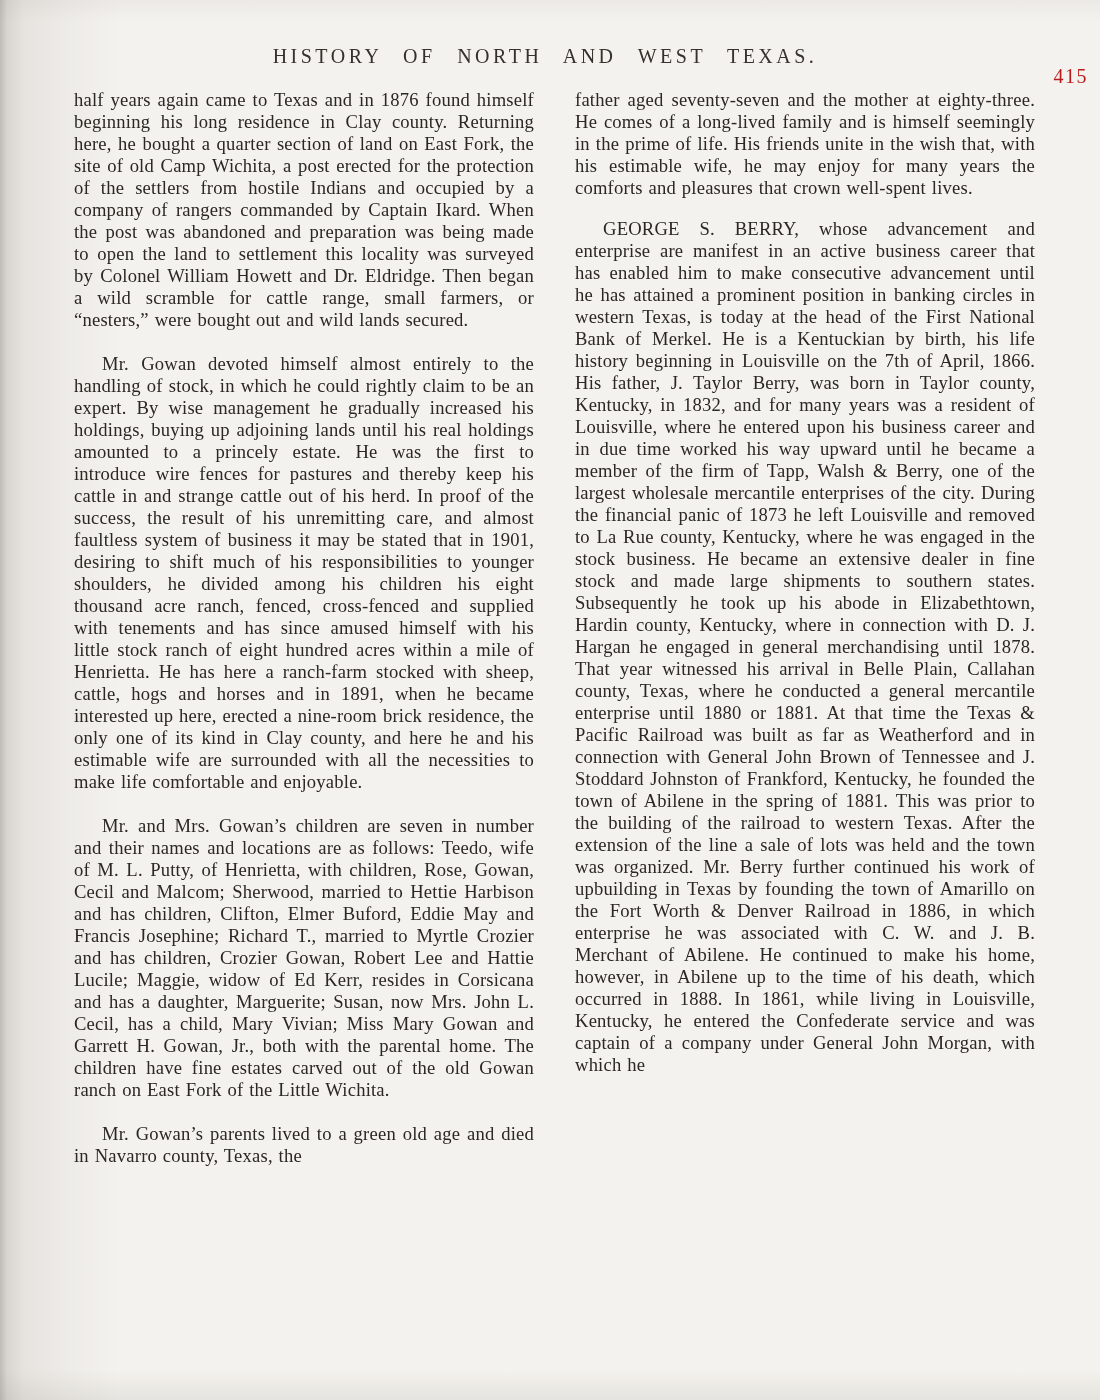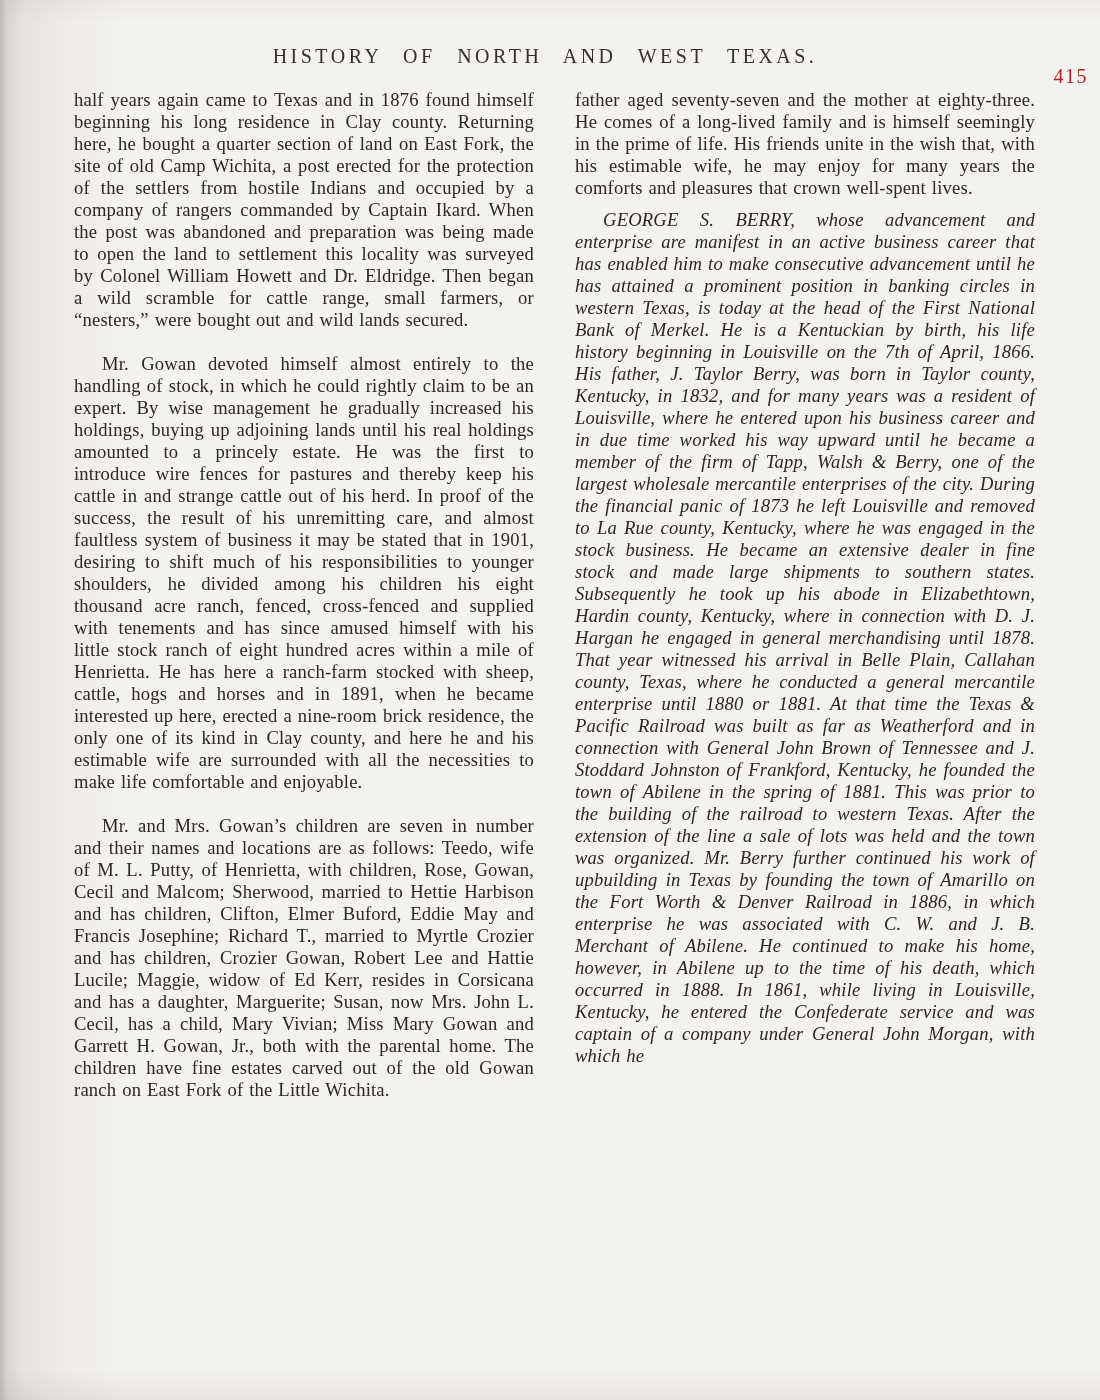--- a/index.html
+++ b/index.html
@@ -64,35 +64,36 @@
     text-align: justify;
     font-size: 18.6px;
     line-height: 22px;
     letter-spacing: 0.2px;
     word-spacing: 1px;
   }
   .col-left  { left: 74px; font-family: Liberation Serif, serif; }
   .col-right { left: 575px; }
   .col p { margin: 0; }
   p.indent { text-indent: 28px; margin-top: 22px; }
-  p.new-entry { margin-top: 10px; font-style: italic; }
+  p.new-entry { margin-top: 19px; }
 </style>
 </head>
 <body>
 
 <div class="page">
 
   <div class="running-title">HISTORY OF NORTH AND WEST TEXAS.</div>
 
   <div class="page-number">415</div>
 
   <section class="col col-left">
     <p class="cont">half years again came to Texas and in 1876 found himself beginning his long residence in Clay county.  Returning here, he bought a quarter section of land on East Fork, the site of old Camp Wichita, a post erected for the protection of the settlers from hostile Indians and occupied by a company of rangers commanded by Captain Ikard.  When the post was abandoned and preparation was being made to open the land to settlement this locality was surveyed by Colonel William Howett and Dr. Eldridge.  Then began a wild scramble for cattle range, small farmers, or “nesters,” were bought out and wild lands secured.</p>
     <p class="indent">Mr. Gowan devoted himself almost entirely to the handling of stock, in which he could rightly claim to be an expert.  By wise management he gradually increased his holdings, buying up adjoining lands until his real holdings amounted to a princely estate.  He was the first to introduce wire fences for pastures and thereby keep his cattle in and strange cattle out of his herd.  In proof of the success, the result of his unremitting care, and almost faultless system of business it may be stated that in 1901, desiring to shift much of his responsibilities to younger shoulders, he divided among his children his eight thousand acre ranch, fenced, cross-fenced and supplied with tenements and has since amused himself with his little stock ranch of eight hundred acres within a mile of Henrietta.  He has here a ranch-farm stocked with sheep, cattle, hogs and horses and in 1891, when he became interested up here, erected a nine-room brick residence, the only one of its kind in Clay county, and here he and his estimable wife are surrounded with all the necessities to make life comfortable and enjoyable.</p>
     <p class="indent">Mr. and Mrs. Gowan’s children are seven in number and their names and locations are as follows:  Teedo, wife of M. L. Putty, of Henrietta, with children, Rose, Gowan, Cecil and Malcom; Sherwood, married to Hettie Harbison and has children, Clifton, Elmer Buford, Eddie May and Francis Josephine; Richard T., married to Myrtle Crozier and has children, Crozier Gowan, Robert Lee and Hattie Lucile; Maggie, widow of Ed Kerr, resides in Corsicana and has a daughter, Marguerite; Susan, now Mrs. John L. Cecil, has a child, Mary Vivian;  Miss Mary Gowan and Garrett H. Gowan, Jr., both with the parental home.  The children have fine estates carved out of the old Gowan ranch on East Fork of the Little Wichita.</p>
+    <p class="indent">Mr. Gowan’s parents lived to a green old age and died in Navarro county, Texas, the</p>
   </section>
 
   <section class="col col-right">
     <p class="cont">father aged seventy-seven and the mother at eighty-three.  He comes of a long-lived family and is himself seemingly in the prime of life. His friends unite in the wish that, with his estimable wife, he may enjoy for many years the comforts and pleasures that crown well-spent lives.</p>
     <p class="indent new-entry">GEORGE S. BERRY, whose advancement and enterprise are manifest in an active business career that has enabled him to make consecutive advancement until he has attained a prominent position in banking circles in western Texas, is today at the head of the First National Bank of Merkel.  He is a Kentuckian by birth, his life history beginning in Louisville on the 7th of April, 1866.  His father, J. Taylor Berry, was born in Taylor county, Kentucky, in 1832, and for many years was a resident of Louisville, where he entered upon his business career and in due time worked his way upward until he became a member of the firm of Tapp, Walsh &amp; Berry, one of the largest wholesale mercantile enterprises of the city.  During the financial panic of 1873 he left Louisville and removed to La Rue county, Kentucky, where he was engaged in the stock business.  He became an extensive dealer in fine stock and made large shipments to southern states.  Subsequently he took up his abode in Elizabethtown, Hardin county, Kentucky, where in connection with D. J. Hargan he engaged in general merchandising until 1878.  That year witnessed his arrival in Belle Plain, Callahan county, Texas, where he conducted a general mercantile enterprise until 1880 or 1881.  At that time the Texas &amp; Pacific Railroad was built as far as Weatherford and in connection with General John Brown of Tennessee and J. Stoddard Johnston of Frankford, Kentucky, he founded the town of Abilene in the spring of 1881.  This was prior to the building of the railroad to western Texas.  After the extension of the line a sale of lots was held and the town was organized. Mr. Berry further continued his work of upbuilding in Texas by founding the town of Amarillo on the Fort Worth &amp; Denver Railroad in 1886, in which enterprise he was associated with C. W. and J. B. Merchant of Abilene.  He continued to make his home, however, in Abilene up to the time of his death, which occurred in 1888.  In 1861, while living in Louisville, Kentucky, he entered the Confederate service and was captain of a company under General John Morgan, with which he</p>
   </section>
 
 </div>
 
 </body></html>

